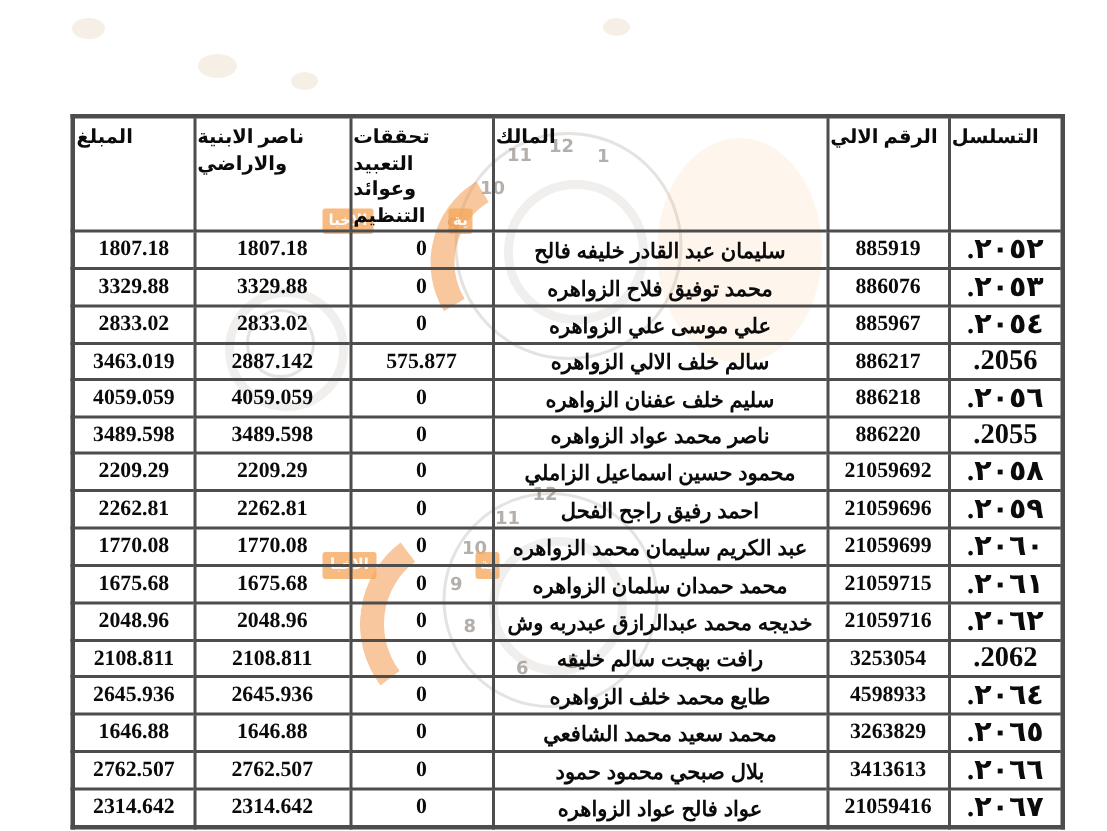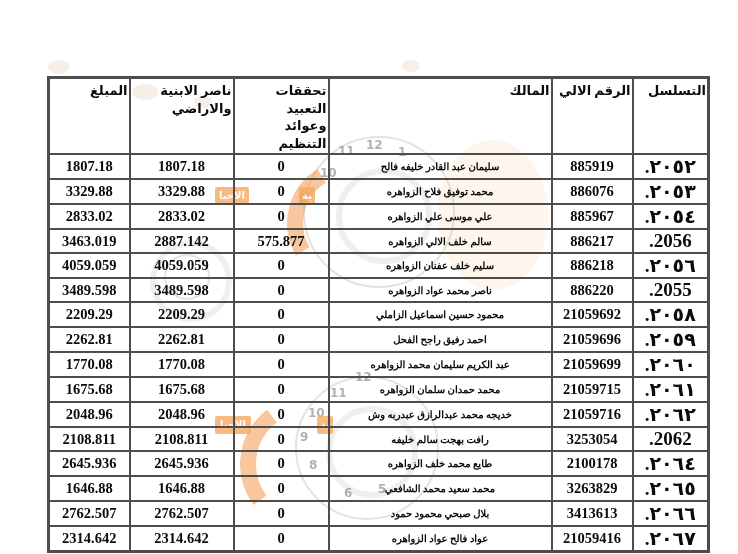--- a/index.html
+++ b/index.html
@@ -2,21 +2,21 @@
 <html lang="ar"><head>
 <meta charset="utf-8">
 <style>
   html,body{margin:0;padding:0;}
   .page{
     position:relative; width:738px; height:554px;
     background:#ffffff; overflow:hidden;
     font-family:"Liberation Serif", "DejaVu Sans", serif;
   }
   
-  .wm{position:absolute; inset:0; z-index:1; pointer-events:none;margin-top:48px;}
+  .wm{position:absolute; inset:0; z-index:1; pointer-events:none;}
   .wm *{position:absolute;}
   .blob{border-radius:50%; background:rgba(236,226,210,0.55);}
   .ring{border-radius:50%; border:2px solid rgba(170,160,150,0.30);}
   .ring2{border-radius:50%; border:6px solid rgba(175,165,155,0.18);}
   .wnum{
     font-family:"DejaVu Sans", sans-serif;
     font-size:12px; font-weight:bold;
     color:rgba(130,122,115,0.60);
   }
   .crescent{
@@ -48,29 +48,29 @@
     background:transparent;
   }
   table.tax, table.tax th, table.tax td{
     border:2px solid #4d4d4d;
   }
   table.tax{border-width:3px;}
   th{
     height:38px; vertical-align:top; padding-top:3px;
     font-size:13px; font-weight:bold; color:#0b0b0b;
     font-family:"Liberation Serif","DejaVu Sans",serif;
-    line-height:1.35; text-align:right; background:transparent;
+    line-height:1.35; text-align:left; background:transparent;
   }
   td{
     height:20.6px; padding:0 2px; text-align:center;
     font-weight:bold; color:#0b0b0b; background:transparent;
     overflow:hidden; white-space:nowrap;
   }
   td.num{font-family:"Liberation Serif",serif; font-size:14.5px; direction:ltr;}
-  td.owner{font-family:Liberation Serif, serif; font-size:10px;margin-top:31px;}
+  td.owner{font-family:Liberation Sans, sans-serif; font-size:14px;margin-top:31px;}
   td.serial{font-family:"Liberation Serif","DejaVu Sans",serif; font-size:19px; direction:rtl;}
 </style>
 </head>
 <body>
 
 <div class="page">
 
   <div class="wm">
     <div class="blob" style="left:48px; top:12px; width:22px; height:14px;"></div>
     <div class="blob" style="left:132px; top:36px; width:26px; height:16px;"></div>
@@ -234,21 +234,21 @@
       <td class="serial">2062.</td>
       <td class="num">3253054</td>
       <td class="owner">رافت بهجت سالم خليفه</td>
       <td class="num">0</td>
       <td class="num">2108.811</td>
       <td class="num">2108.811</td>
     </tr>
 
     <tr>
       <td class="serial">٢٠٦٤.</td>
-      <td class="num">2100178</td>
+      <td class="num">4598933</td>
       <td class="owner">طايع محمد خلف الزواهره</td>
       <td class="num">0</td>
       <td class="num">2645.936</td>
       <td class="num">2645.936</td>
     </tr>
 
     <tr>
       <td class="serial">٢٠٦٥.</td>
       <td class="num">3263829</td>
       <td class="owner">محمد سعيد محمد الشافعي</td>

